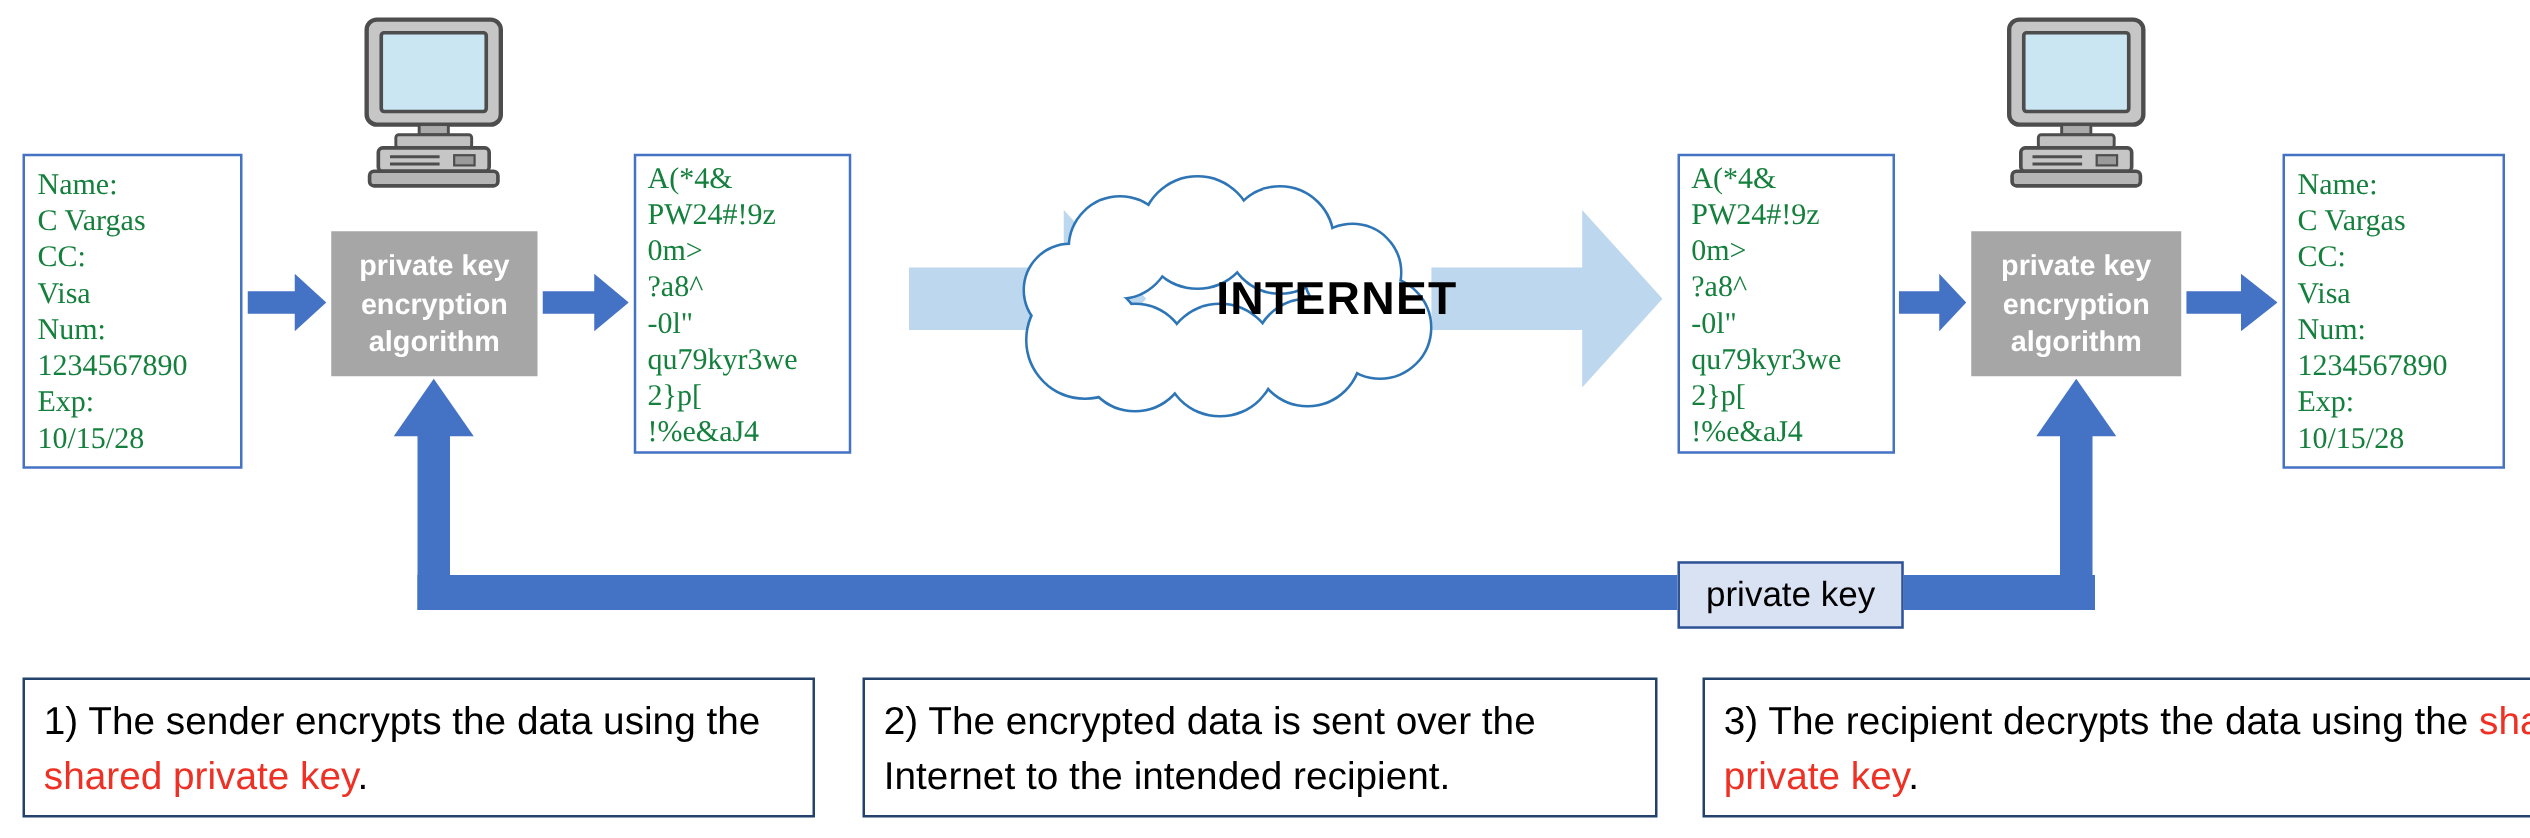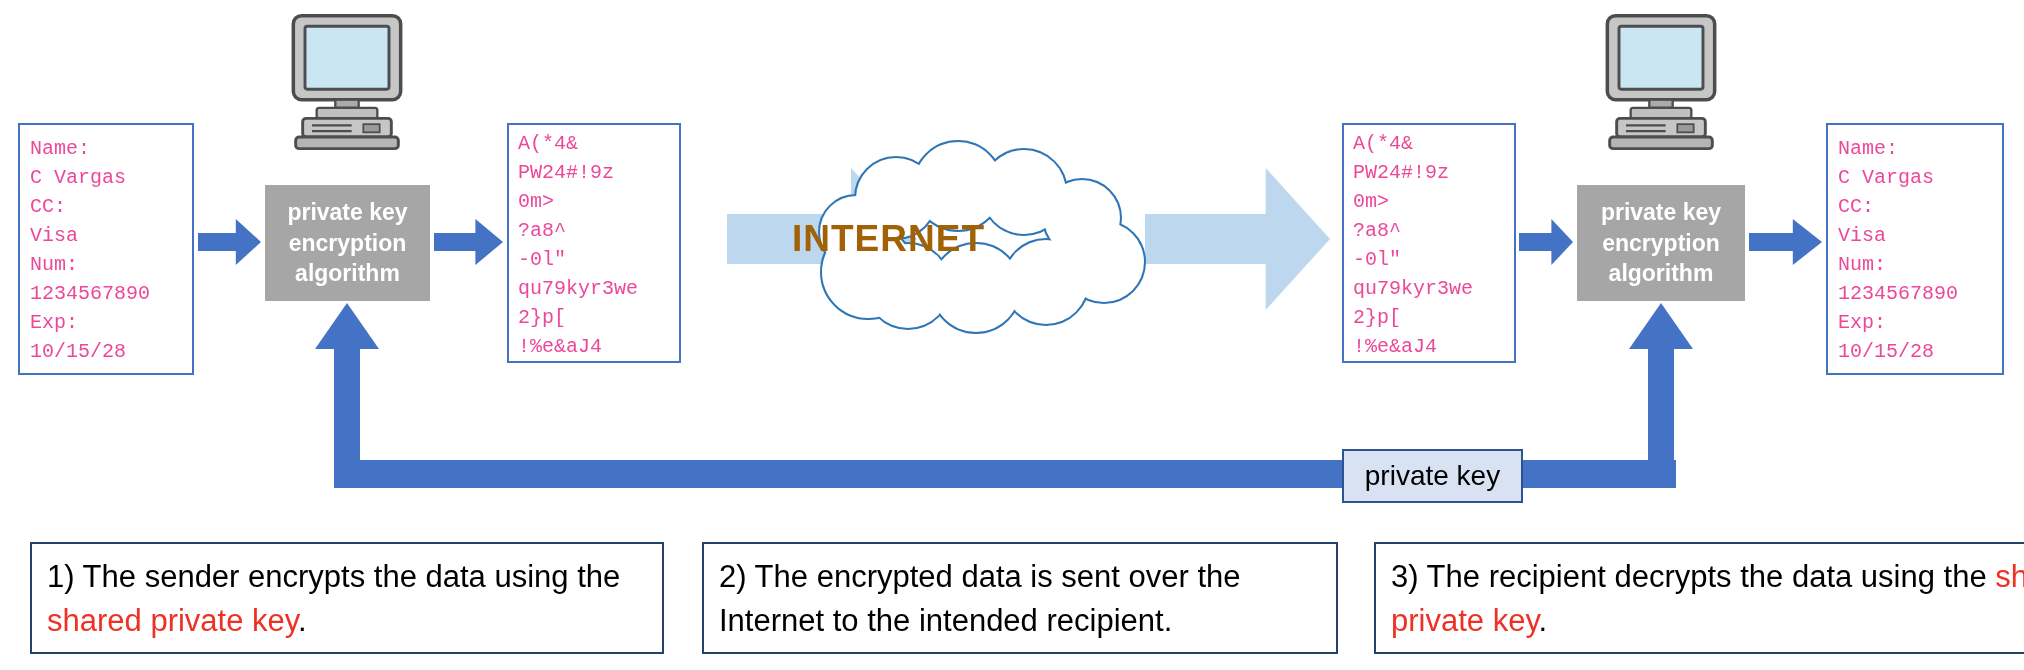--- a/index.html
+++ b/index.html
@@ -3,52 +3,52 @@
 <meta charset="utf-8">
 <style>
   * { margin:0; padding:0; box-sizing:border-box; }
   html,body { background:#fff; }
   body { font-family:"Liberation Sans", sans-serif; color:#000; }
   .stage { position:relative; width:2024px; height:670px; background:#fff; overflow:hidden; }
 
   .databox {
     position:absolute; background:#fff;
     border:2px solid var(--box-border,#4472C4);
-    font-family:Liberation Mono, monospace;
-    font-size:20px; line-height:29px; white-space:pre; color:#ec4899;
+    font-family:Liberation Serif, serif;
+    font-size:24px; line-height:29px; white-space:pre; color:#15803d;
   }
   .graybox {
     position:absolute; background:var(--gray-box,#A6A6A6);
     color:#fff; font-weight:bold; font-size:23px; line-height:1.32;
     display:flex; align-items:center; justify-content:center;
     text-align:center; white-space:pre-line;
   }
   .internet-label {
-    position:absolute; text-align:left; font-size:37px; font-weight:600;
-    letter-spacing:1px; color:#a16207; z-index:3;
+    position:absolute; text-align:right; font-size:37px; font-weight:600;
+    letter-spacing:1px; color:#000000; z-index:3;
   }
   .pk-box {
     position:absolute; background:var(--pk-fill,#D9E2F3);
     border:2px solid var(--pk-border,#2E5395);
     display:flex; align-items:center; justify-content:center;
     font-size:28px; color:#000; z-index:3;
   }
   .bar { position:absolute; background:var(--arrow-blue,#4472C4); z-index:2; }
   .tri-up {
     position:absolute; width:0; height:0; z-index:2;
     border-left:32px solid transparent; border-right:32px solid transparent;
     border-bottom:46px solid var(--arrow-blue,#4472C4);
   }
   .arrow-svg { position:absolute; z-index:1; }
   .cloud-svg { position:absolute; z-index:2; }
   .computer-svg { position:absolute; z-index:1; }
 
   .caption {
     position:absolute; border:2px solid var(--caption-border,#24436C);
-    font-size:31px; line-height:1.42; padding:11px 15px; color:#000; background:#fff;margin-left:12px;
+    font-size:31px; line-height:1.42; padding:11px 15px; color:#000; background:#fff;
   }
   .caption .hl { color:var(--red,#EE3124); }
 </style>
 </head>
 <body>
 
 <div class="stage">
 
   <div class="databox" style="left:18px;top:123px;width:176px;height:252px;padding:9px 10px">Name:
 C Vargas

